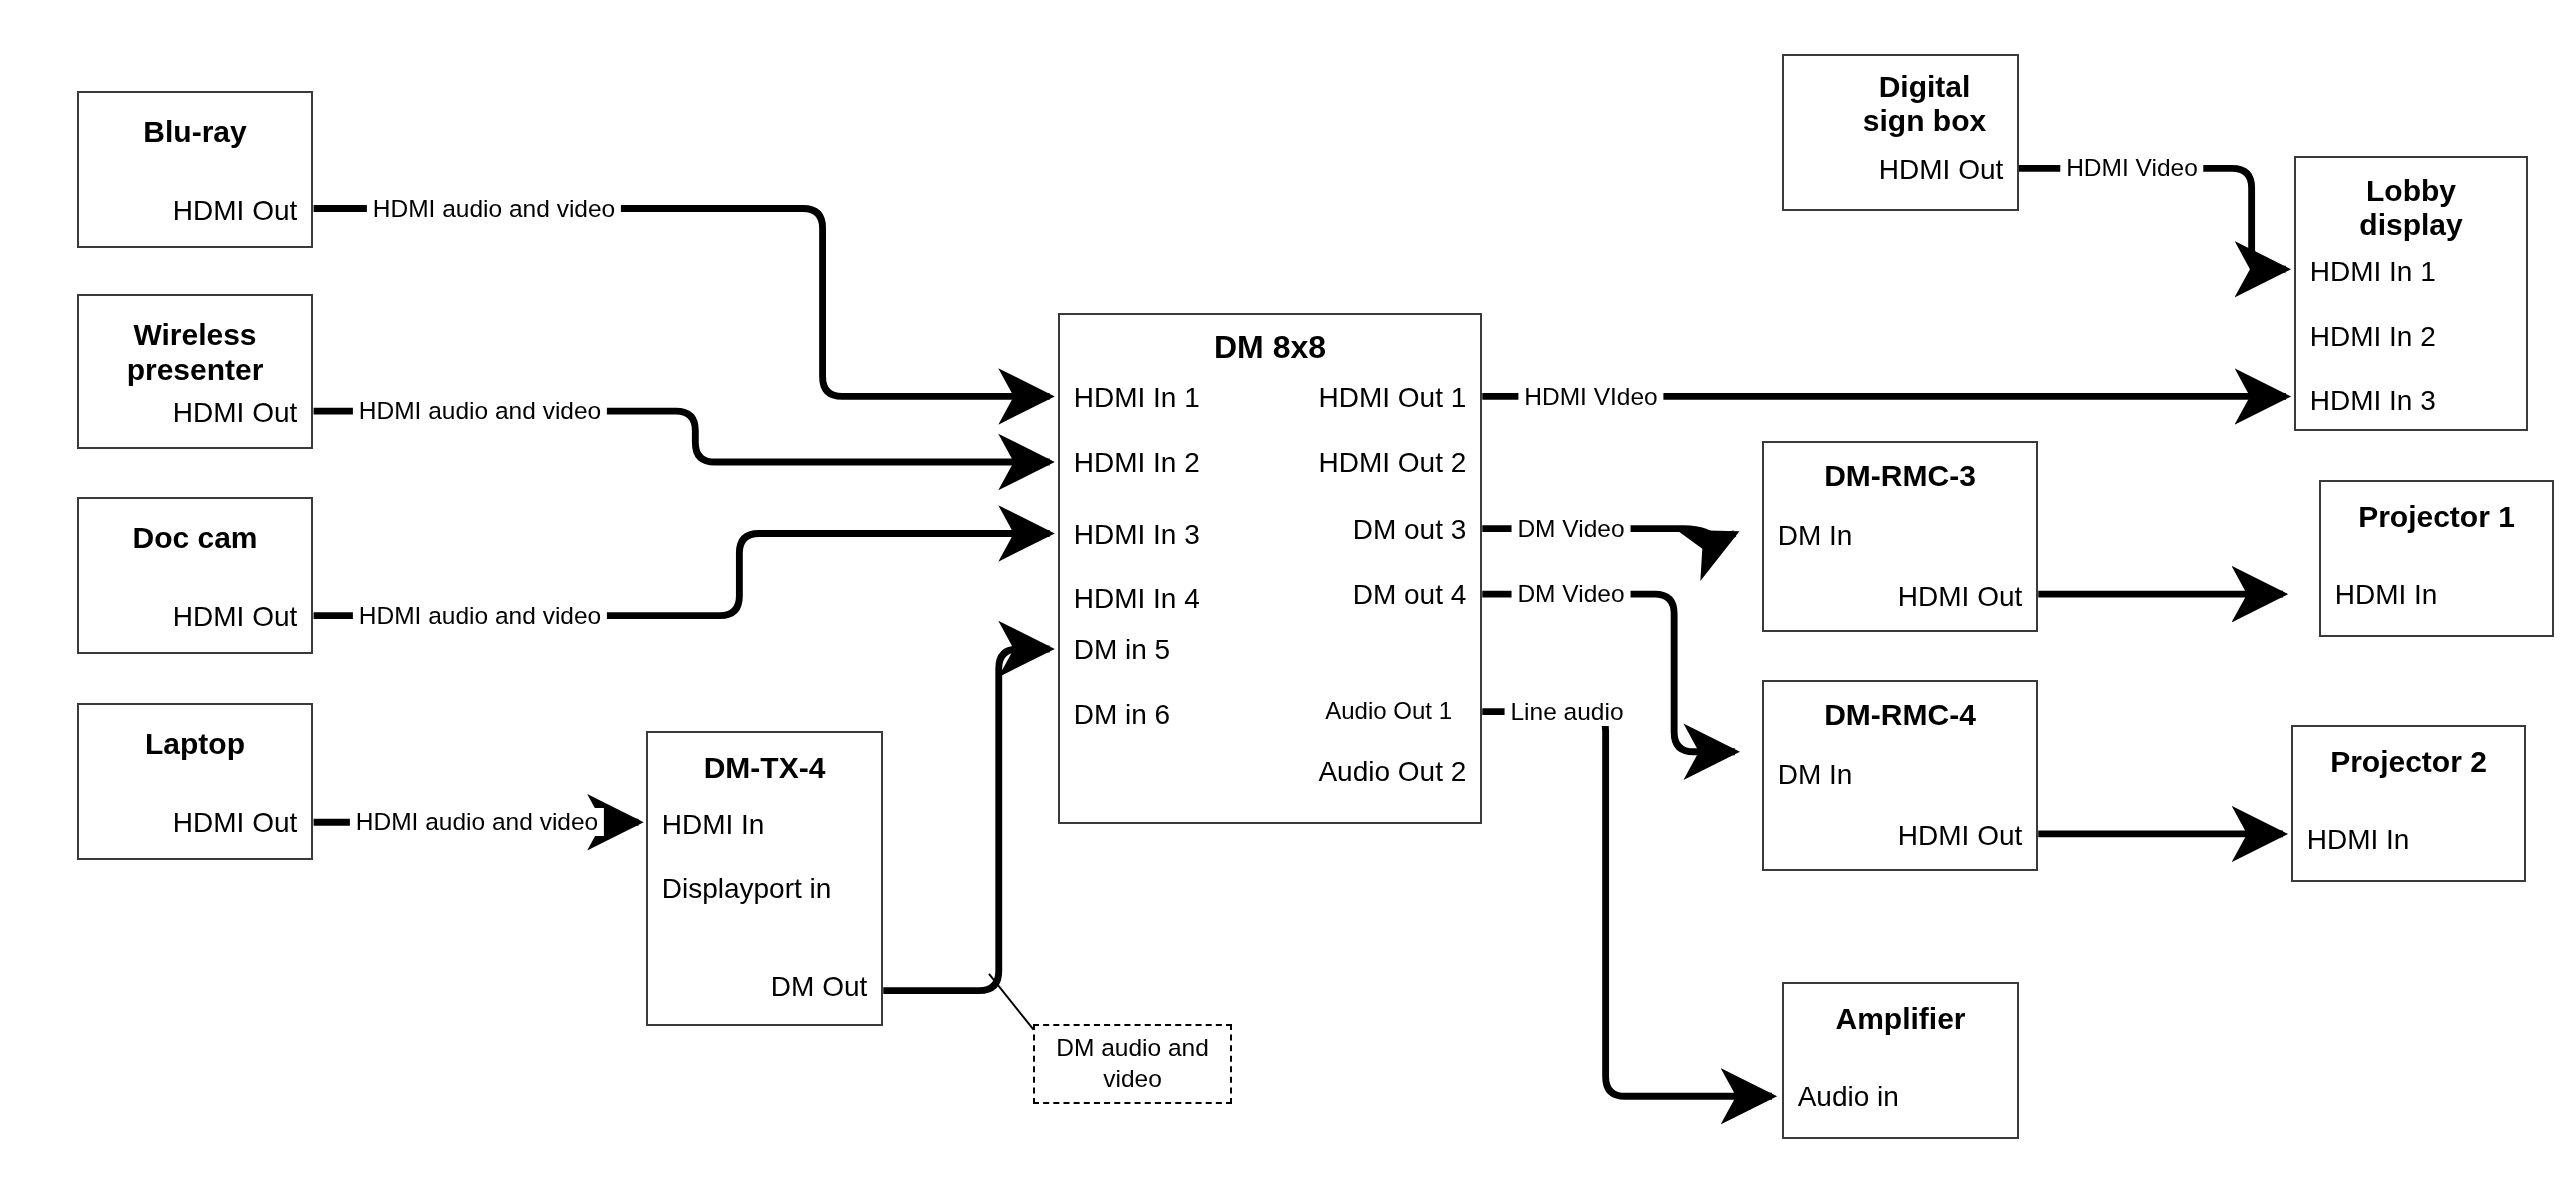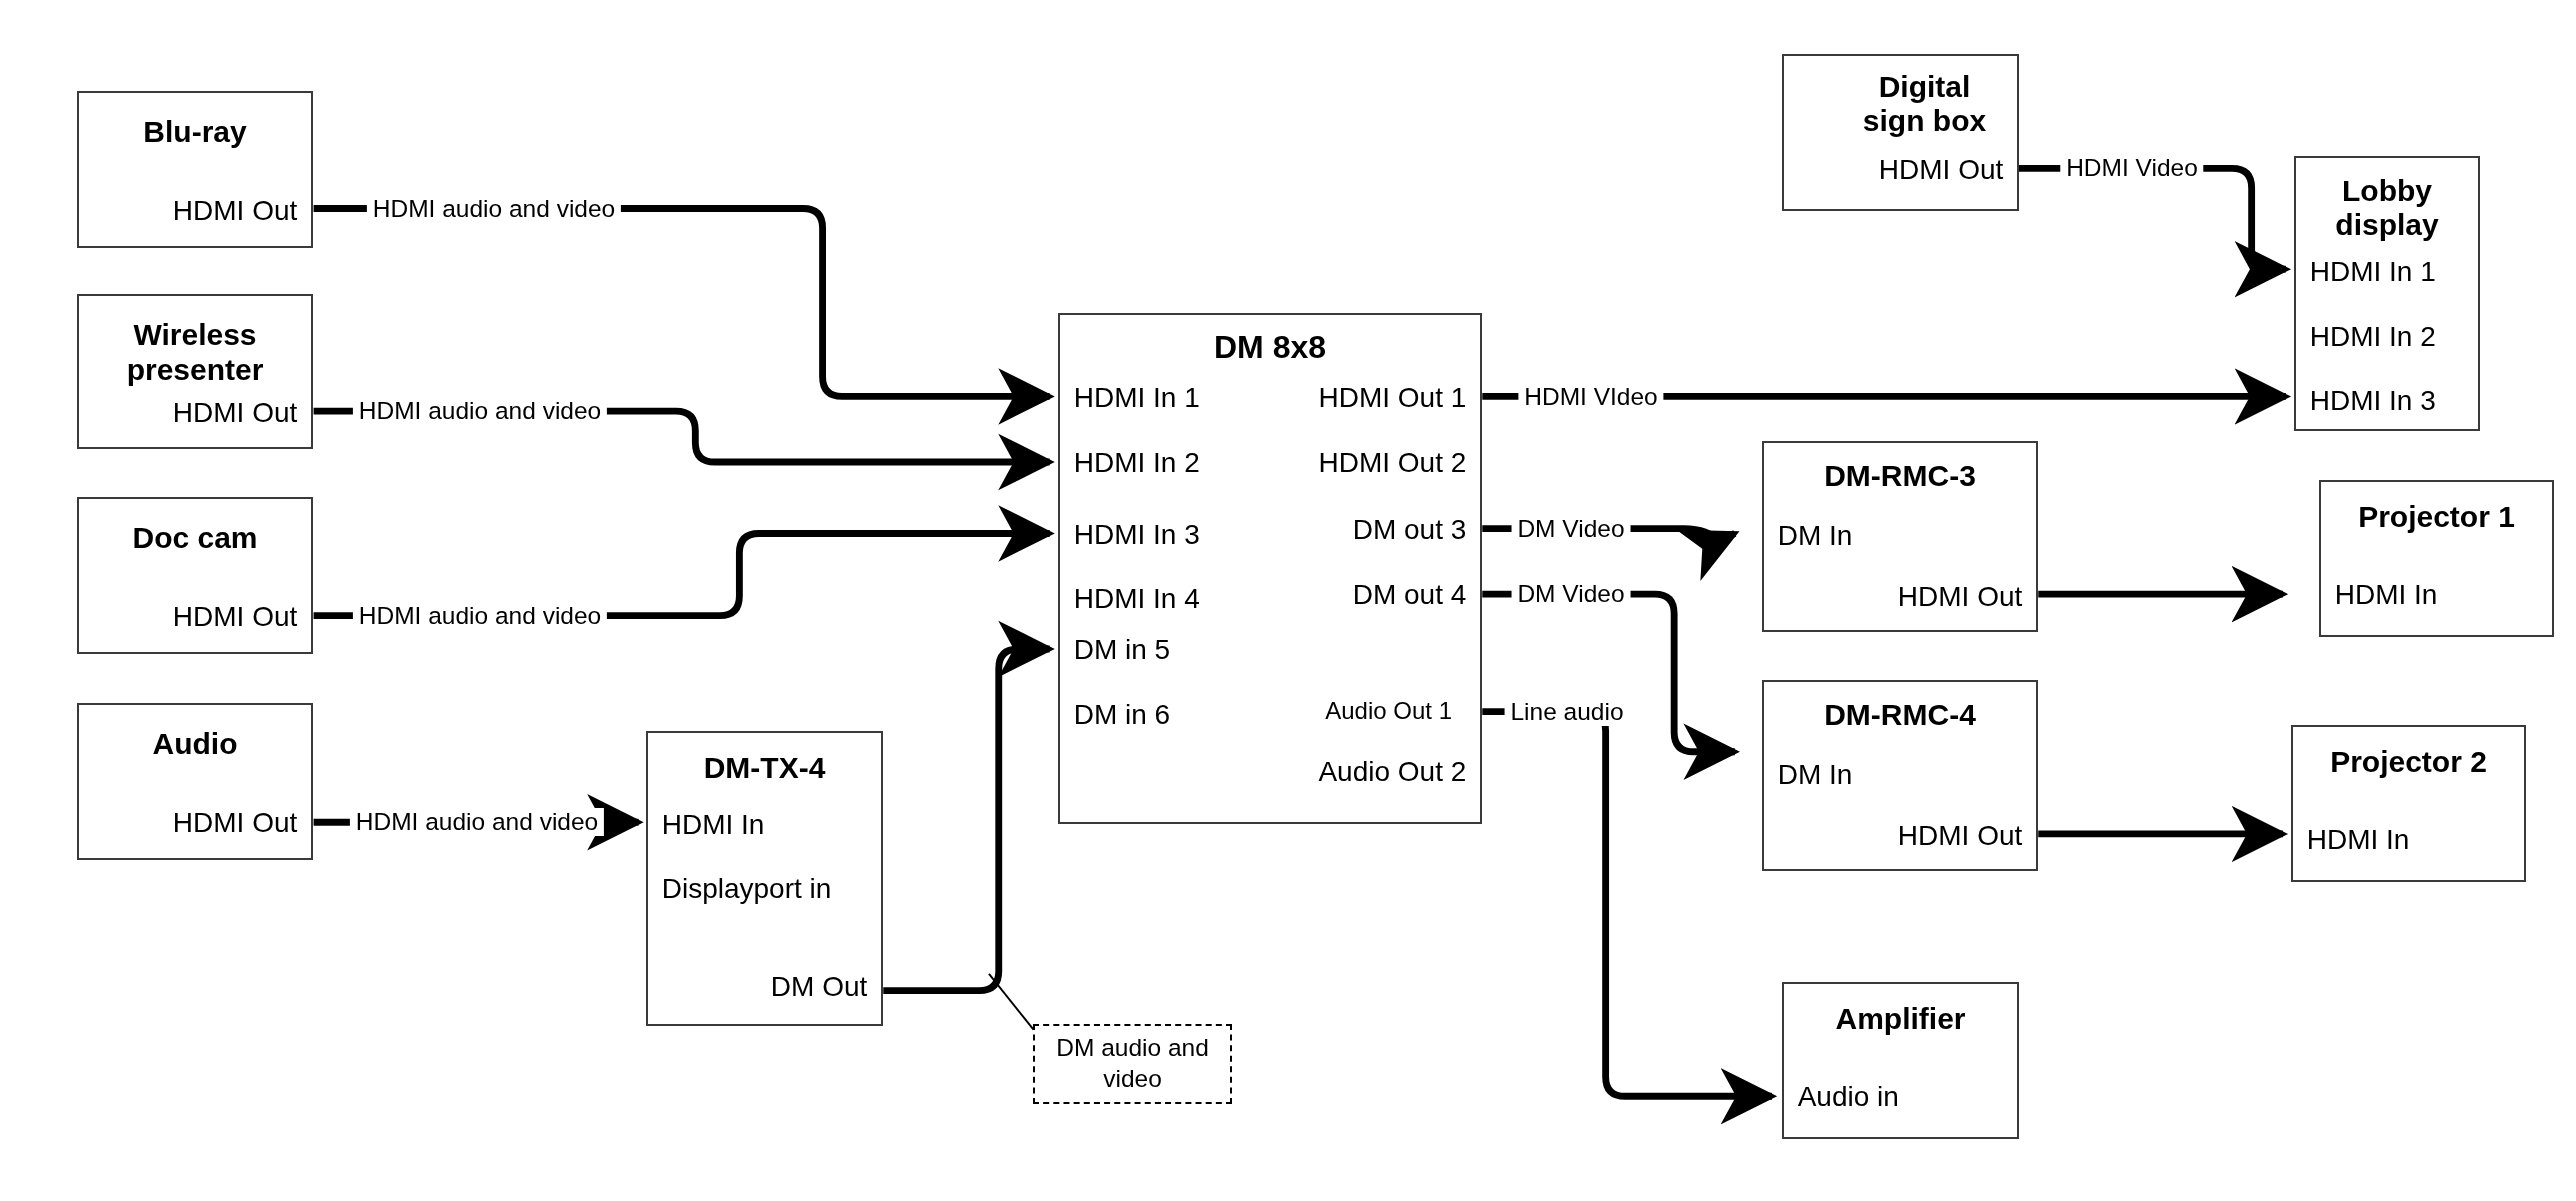--- a/index.html
+++ b/index.html
@@ -83,21 +83,21 @@
     <div class="title" style="margin-top:22px;font-size:30px;line-height:1.15;padding:0 7.8px;">Wireless presenter</div>
     <div class="port r" style="position:absolute;right:13.7px;top:101px;font-size:28px;">HDMI Out</div>
   </div>
 
   <div class="node" style="left:77px;top:497px;width:236px;height:157px;">
     <div class="title" style="margin-top:21.5px;font-size:30px;">Doc cam</div>
     <div class="port r" style="position:absolute;right:13.7px;top:102px;font-size:28px;">HDMI Out</div>
   </div>
 
   <div class="node" style="left:77px;top:703px;width:236px;height:157px;">
-    <div class="title" style="margin-top:21.5px;font-size:30px;">Audio</div>
+    <div class="title" style="margin-top:21.5px;font-size:30px;">Laptop</div>
     <div class="port r" style="position:absolute;right:13.7px;top:102px;font-size:28px;">HDMI Out</div>
   </div>
 
   <div class="node" style="left:646px;top:731px;width:237px;height:295px;">
     <div class="title" style="margin-top:17.6px;font-size:30px;">DM-TX-4</div>
     <div class="port l abs" style="left:13.7px;top:76px;font-size:28px;">HDMI In</div>
     <div class="port l abs" style="left:13.7px;top:140px;font-size:28px;">Displayport in</div>
     <div class="port r abs" style="right:13.7px;top:238px;font-size:28px;">DM Out</div>
   </div>
 
@@ -121,21 +121,21 @@
 
   <div class="callout" style="left:1033px;top:1024px;width:199px;height:80px;font-size:24.5px;">
     <span>DM audio and video</span>
   </div>
 
   <div class="node" style="left:1782px;top:54px;width:237px;height:157px;padding-left:48px;">
     <div class="title" style="margin-top:13.7px;font-size:30px;line-height:1.15;padding:0 19.6px;">Digital sign box</div>
     <div class="port r abs" style="right:13.7px;top:98px;font-size:28px;">HDMI Out</div>
   </div>
 
-  <div class="node" style="left:2294px;top:156px;width:186px;height:275px;">
+  <div class="node" style="left:2294px;top:156px;width:234px;height:275px;">
     <div class="title" style="margin-top:15.7px;font-size:30px;line-height:1.15;padding:0 27.4px;">Lobby display</div>
     <div class="port l abs" style="left:13.7px;top:98px;font-size:28px;">HDMI In 1</div>
     <div class="port l abs" style="left:13.7px;top:163px;font-size:28px;">HDMI In 2</div>
     <div class="port l abs" style="left:13.7px;top:227px;font-size:28px;">HDMI In 3</div>
   </div>
 
   <div class="node" style="left:1762px;top:441px;width:276px;height:191px;">
     <div class="title" style="margin-top:15.7px;font-size:30px;">DM-RMC-3</div>
     <div class="port l abs" style="left:13.7px;top:77px;font-size:28px;">DM In</div>
     <div class="port r abs" style="right:13.7px;top:138px;font-size:28px;">HDMI Out</div>

